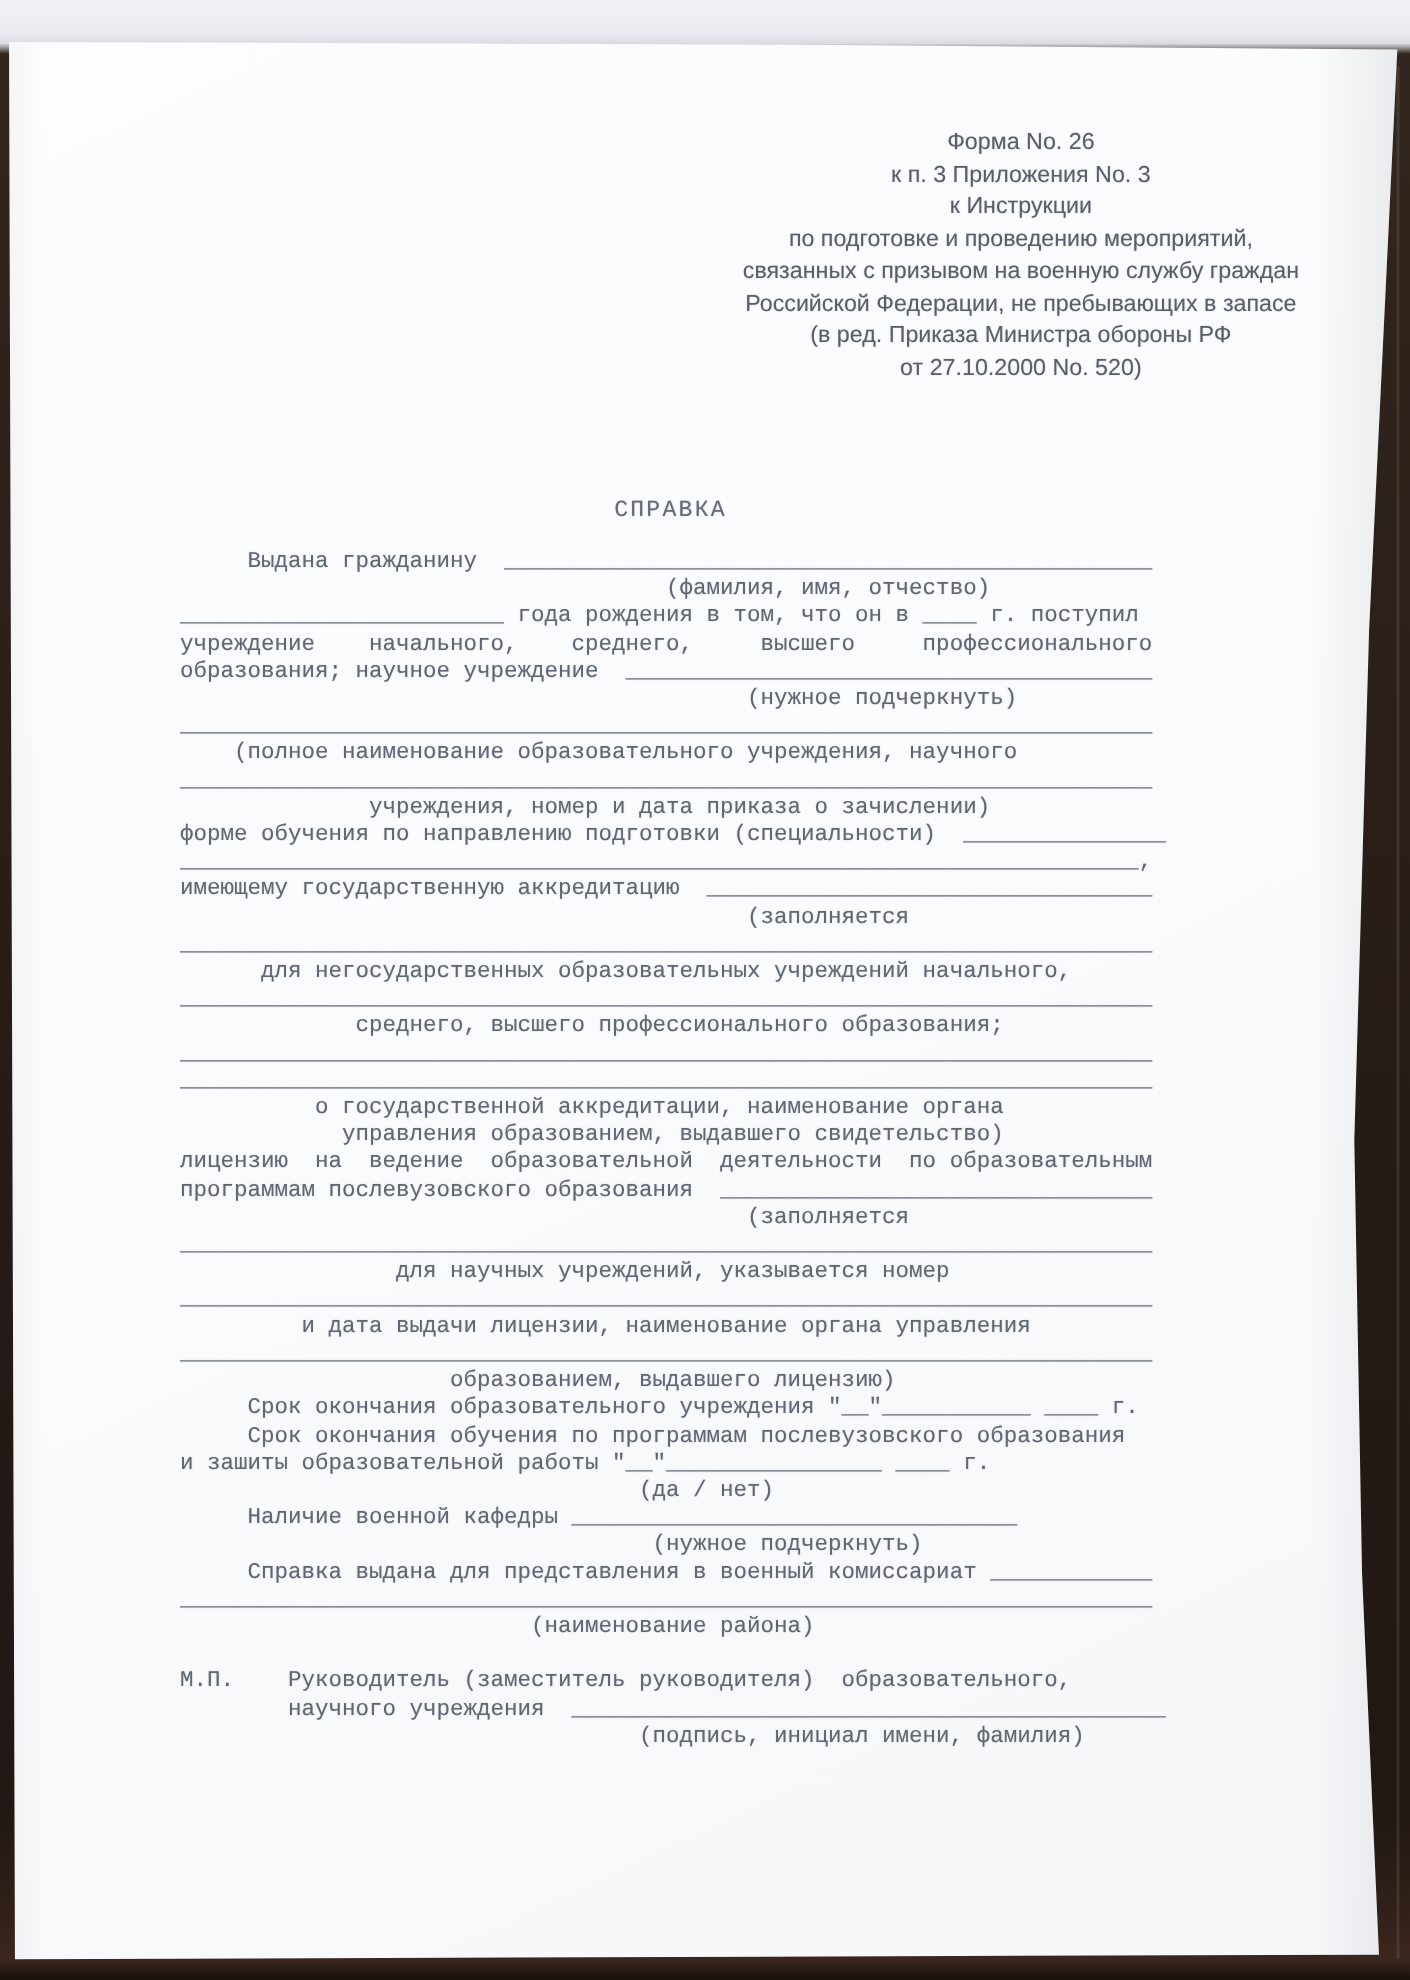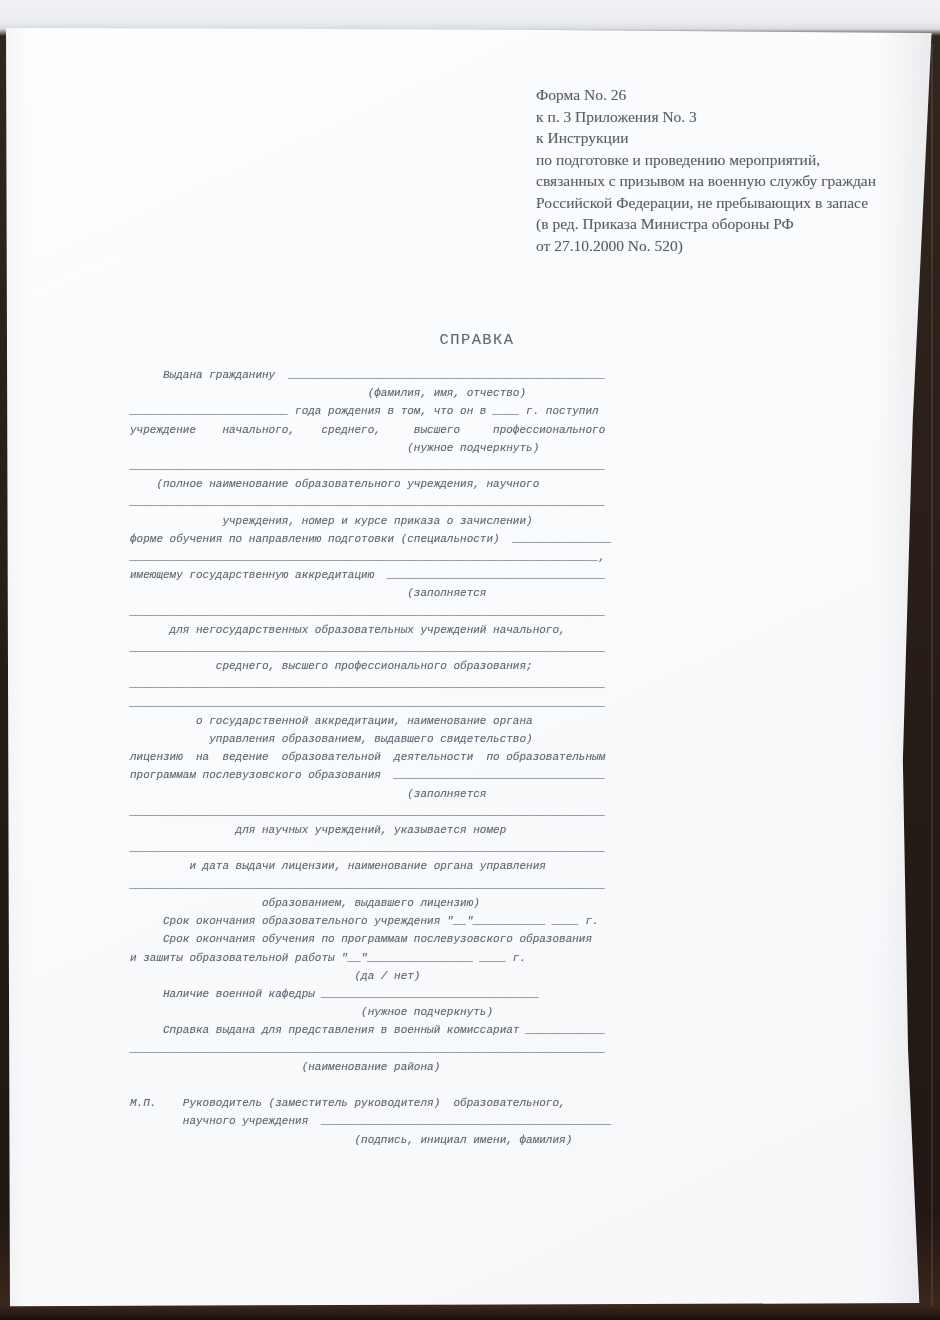--- a/index.html
+++ b/index.html
@@ -19,35 +19,34 @@
     background: linear-gradient(155deg, #fcfdfe 0%, #fafbfc 45%, #f6f7f9 100%);
   }
   .page-shade {
     position:absolute; inset:0; pointer-events:none;
     background: linear-gradient(90deg, rgba(150,155,165,0.10) 0%, rgba(0,0,0,0) 3%,
                 rgba(0,0,0,0) 93%, rgba(140,145,155,0.18) 100%);
   }
   .seam { position:absolute; right:7px; top:44px; bottom:14px; width:2px;
           background:rgba(205,195,188,0.12); }
   .header {
-    position:absolute; top:84px; right:64px; text-align:left;
-    font-family:Liberation Serif, serif;
+    position:absolute; top:84px; right:74px; text-align:center;
+    font-family:Liberation Sans, sans-serif;
     font-size:15.5px; line-height:21.5px; color:#585f69;
     text-shadow:0 0 1px rgba(88,95,105,0.35);
   }
   .title {
-    position:absolute; top:331px; left:144px; width:666px; text-align:center;
+    position:absolute; top:331px; left:114px; width:666px; text-align:center;
     font-size:15.4px; letter-spacing:1.5px; color:#626b77;
     text-shadow:0 0 1px rgba(98,107,119,0.4);
   }
   .bodytext {
-    position:absolute; top:366px; left:130px;
-    font-size:11px; line-height:18.2px; color:#5f6772;
+    position:absolute; top:366px; left:120px;
+    font-size:15px; line-height:18.2px; color:#5f6772;
     text-shadow:0 0 1px rgba(95,103,114,0.35);
-    font-style:italic;
   }
   .bline { white-space:pre; min-height:18.2px; }
   .hline { white-space:pre; }
 </style>
 </head>
 <body>
 
 <div class="canvas">
   <div class="page">
     <div class="page-shade"></div>
@@ -60,25 +59,26 @@
         <div class="hline">Российской Федерации, не пребывающих в запасе</div>
         <div class="hline">(в ред. Приказа Министра обороны РФ</div>
         <div class="hline">от 27.10.2000 No. 520)</div>
       </div>
     <div class="title">СПРАВКА</div>
     <div class="bodytext">
         <div class="bline">     Выдана гражданину  ________________________________________________</div>
         <div class="bline">                                    (фамилия, имя, отчество)</div>
         <div class="bline">________________________ года рождения в том, что он в ____ г. поступил</div>
         <div class="bline">учреждение    начального,    среднего,     высшего     профессионального</div>
+        <div class="bline">образования; научное учреждение  _______________________________________</div>
         <div class="bline">                                          (нужное подчеркнуть)</div>
         <div class="bline">________________________________________________________________________</div>
         <div class="bline">    (полное наименование образовательного учреждения, научного</div>
         <div class="bline">________________________________________________________________________</div>
-        <div class="bline">              учреждения, номер и курсе приказа о зачислении)</div>
+        <div class="bline">              учреждения, номер и дата приказа о зачислении)</div>
         <div class="bline">форме обучения по направлению подготовки (специальности)  _______________</div>
         <div class="bline">_______________________________________________________________________,</div>
         <div class="bline">имеющему государственную аккредитацию  _________________________________</div>
         <div class="bline">                                          (заполняется</div>
         <div class="bline">________________________________________________________________________</div>
         <div class="bline">      для негосударственных образовательных учреждений начального,</div>
         <div class="bline">________________________________________________________________________</div>
         <div class="bline">             среднего, высшего профессионального образования;</div>
         <div class="bline">________________________________________________________________________</div>
         <div class="bline">________________________________________________________________________</div>

